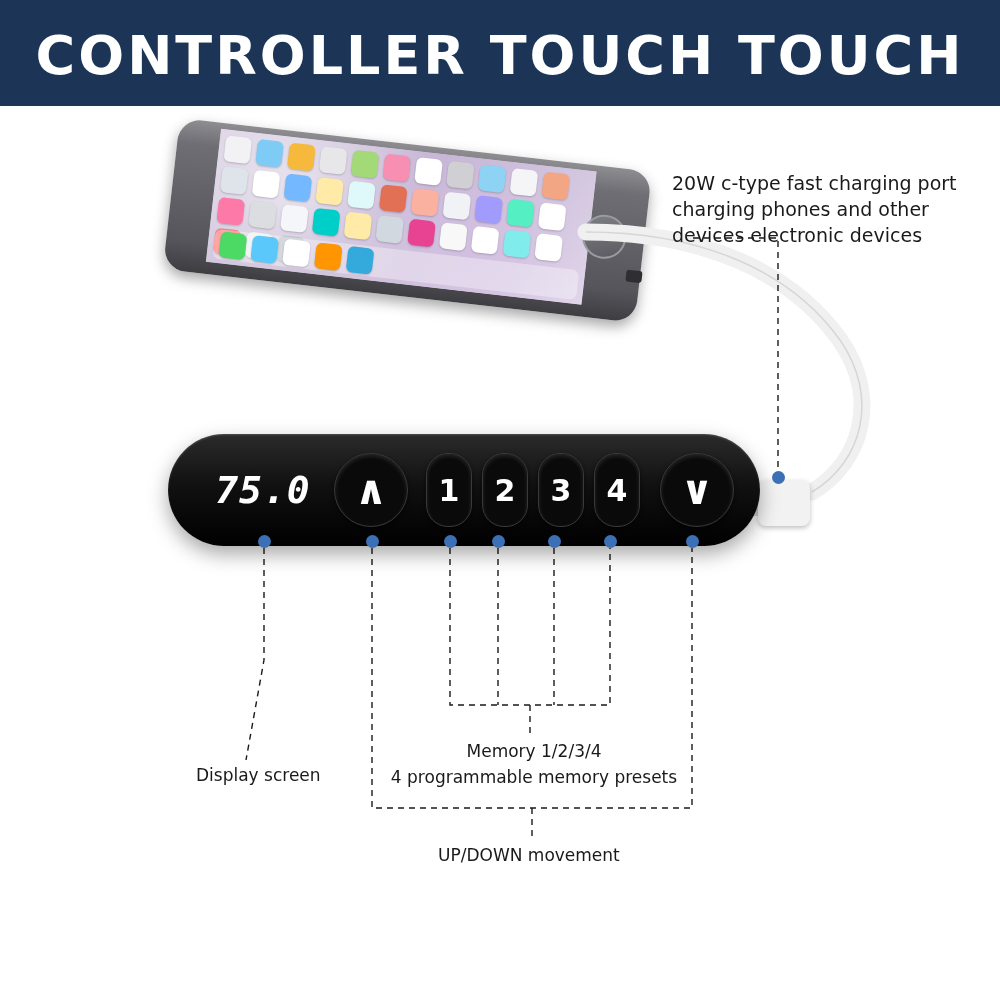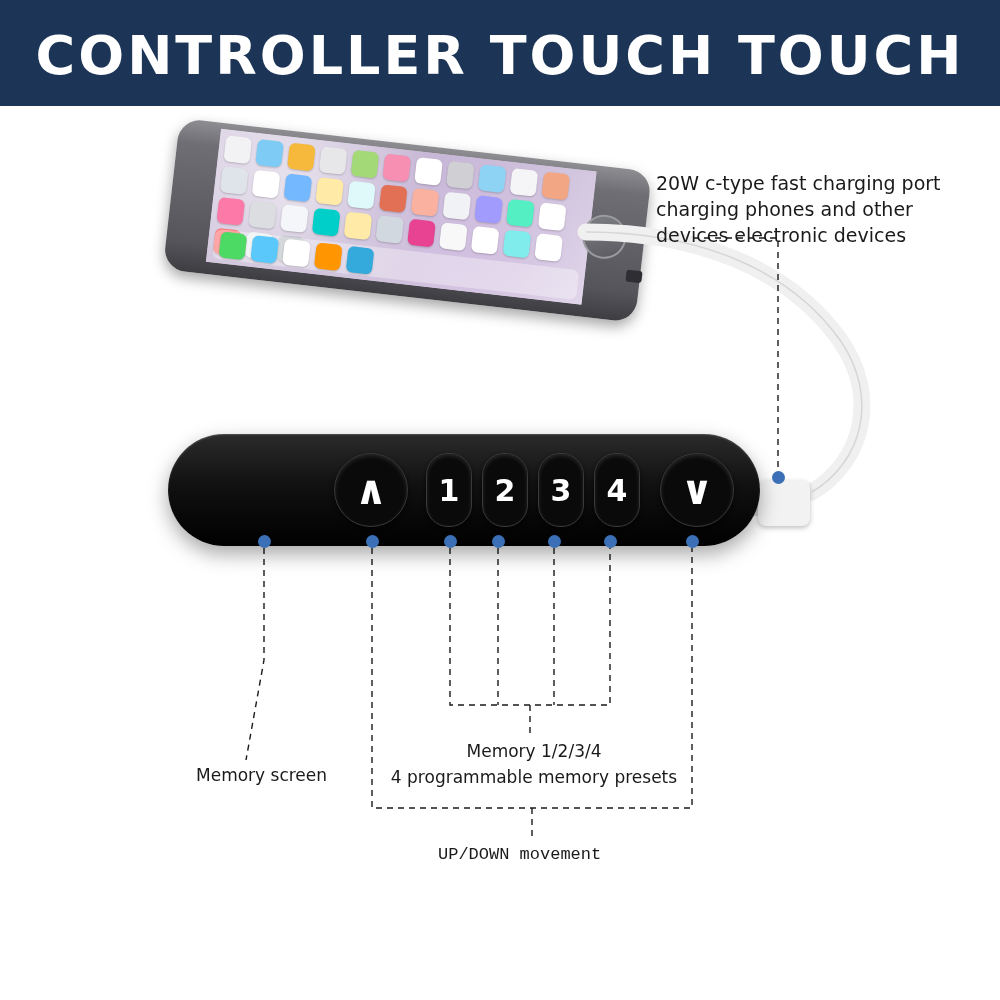--- a/index.html
+++ b/index.html
@@ -212,24 +212,24 @@
 
   
   .callout-text {
     position: absolute;
     color: #1a1a1a;
     font-size: 19px;
     line-height: 26px;
     font-family: "DejaVu Sans", sans-serif;
     white-space: pre-line;
   }
-  .label-usb   { left: 656px; top: 170px; width: 320px; }
+  .label-usb   { left: 672px; top: 170px; width: 320px; }
   .label-display { left: 196px; top: 762px; font-size: 17px; }
   .label-memory { left: 389px; top: 738px; font-size: 17px; text-align: center; width: 290px; }
-  .label-updown { left: 438px; top: 842px; font-size: 17px; font-family: Liberation Mono, monospace; }
+  .label-updown { left: 438px; top: 842px; font-size: 17px; }
 
   svg.overlay {
     position: absolute;
     left: 0; top: 0;
     width: 1000px;
     height: 1000px;
     pointer-events: none;
   }
 </style>
 </head>
@@ -308,20 +308,23 @@
   <path d="M530,705 L530,738" stroke="#1a1a1a" stroke-width="1.4" fill="none" stroke-dasharray="6,5"></path>
 
   <path d="M372,548 L372,808 L692,808 L692,548" stroke="#1a1a1a" stroke-width="1.4" fill="none" stroke-dasharray="6,5"></path>
   <path d="M532,808 L532,840" stroke="#1a1a1a" stroke-width="1.4" fill="none" stroke-dasharray="6,5"></path>
 </svg>
 
 <div class="plug-tip"></div>
 <div class="plug"></div>
 
 <div class="controller">
+  <div class="display-screen">
+    <span class="display-value">75.0</span>
+  </div>
 
   <div class="btn btn-round btn-up">
     <span>∧</span>
   </div>
   <div class="btn btn-rect btn-m1">
     <span>1</span>
   </div>
   <div class="btn btn-rect btn-m2">
     <span>2</span>
   </div>
@@ -341,16 +344,16 @@
 <div class="dot" style="left:444px; top:535px;"></div>
 <div class="dot" style="left:492px; top:535px;"></div>
 <div class="dot" style="left:548px; top:535px;"></div>
 <div class="dot" style="left:604px; top:535px;"></div>
 <div class="dot" style="left:686px; top:535px;"></div>
 <div class="dot" style="left:772px; top:471px;"></div>
 
 <div class="callout-text label-usb">20W c-type fast charging port
 charging phones and other
 devices electronic devices</div>
-<div class="callout-text label-display">Memory screen</div>
+<div class="callout-text label-display">Display screen</div>
 <div class="callout-text label-memory">Memory 1/2/3/4
 4 programmable memory presets</div>
 <div class="callout-text label-updown">UP/DOWN movement</div>
 
 </body></html>

